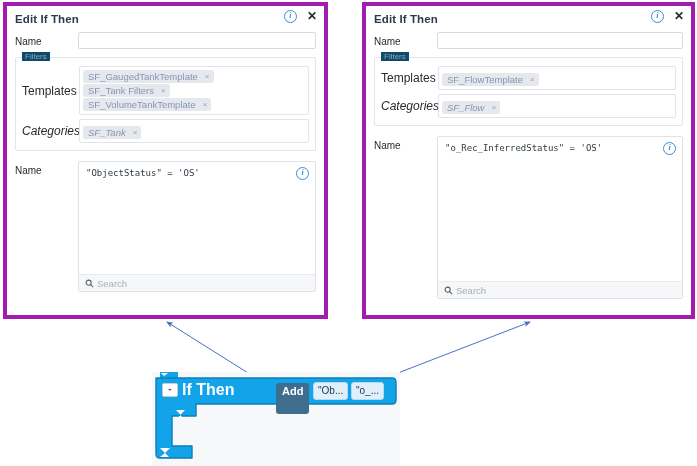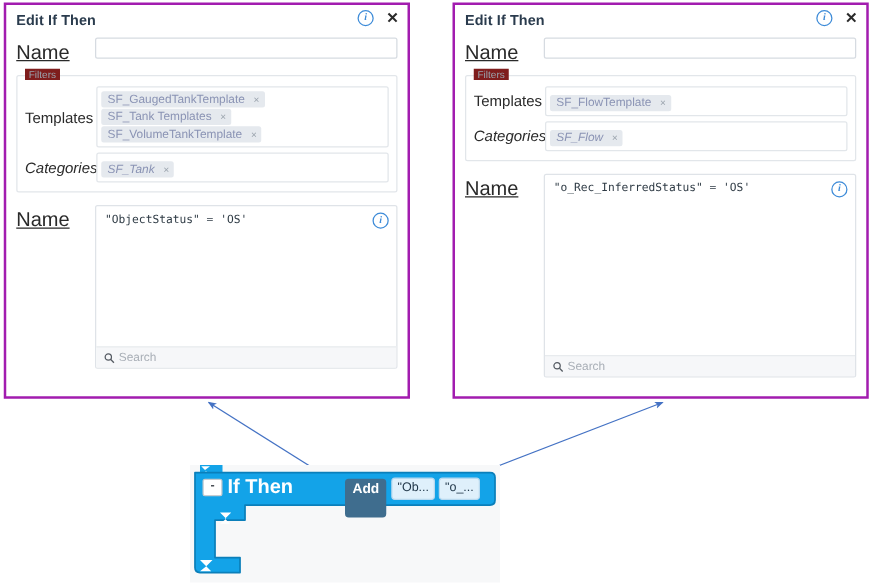--- a/index.html
+++ b/index.html
@@ -13,21 +13,21 @@
     font-family: "Liberation Sans", sans-serif;
     position: relative;
     overflow: hidden;
     -webkit-font-smoothing: antialiased;
   }
 
   
   .dialog {
     position: absolute;
     background: #ffffff;
-    border: 2px solid #a21caf;
+    border: 4px solid #a21caf;
     box-sizing: border-box;
   }
   #dialog-left  { left: 3px;   top: 2px;  width: 325px; height: 317px; }
   #dialog-right { left: 362px; top: 2px;  width: 333px; height: 317px; }
 
   .dlg-header {
     position: relative;
     height: 26px;
     padding: 0 8px;
     display: flex;
@@ -69,26 +69,25 @@
     cursor: pointer;
   }
 
   
   .field-row {
     display: flex;
     align-items: flex-start;
     padding: 0 8px;
   }
   .field-label {
-    font-size: 16px;
+    font-size: 10px;
     color: #2a2a2a;
     width: 63px;
     flex: 0 0 63px;
     padding-top: 4px;
-    text-decoration: underline;
   }
   .text-input {
     flex: 1;
     height: 17px;
     border: 1px solid #d6dbe1;
     border-radius: 2px;
     background: #fff;
     box-sizing: border-box;
   }
 
@@ -97,21 +96,21 @@
     margin: 8px 8px 0 8px;
     border: 1px solid #e2e6ea;
     border-radius: 2px;
     padding: 6px 6px 7px 6px;
     position: relative;
   }
   .filters-legend {
     position: absolute;
     top: -6px;
     left: 6px;
-    background: #7f1d1d;
+    background: #0c4a6e;
     padding: 0 3px;
     font-size: 8px;
     color: #9aa3ad;
   }
   .filter-row {
     display: flex;
     align-items: center;
     margin-top: 2px;
   }
   .filter-row + .filter-row { margin-top: 4px; font-style: italic; }
@@ -291,21 +290,21 @@
     <span class="filters-legend">Filters</span>
 
     <div class="filter-row">
       <span class="filter-label">Templates</span>
       <div class="chip-field chip-stack">
         <span class="chip">
           <span>SF_GaugedTankTemplate</span>
           <span class="chip-x">×</span>
         </span>
         <span class="chip">
-          <span>SF_Tank Templates</span>
+          <span>SF_Tank Filters</span>
           <span class="chip-x">×</span>
         </span>
         <span class="chip">
           <span>SF_VolumeTankTemplate</span>
           <span class="chip-x">×</span>
         </span>
       </div>
     </div>
 
     <div class="filter-row">

